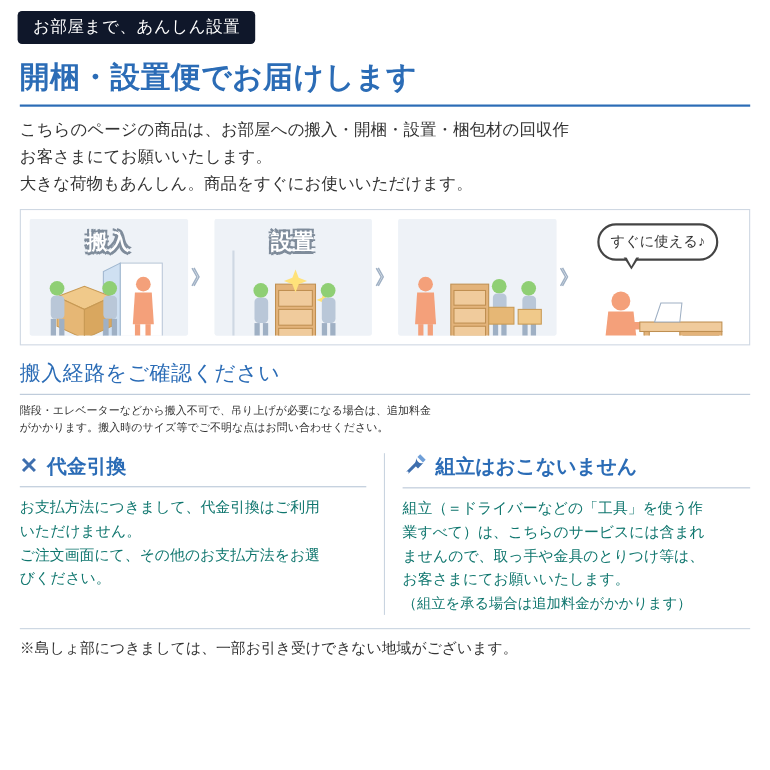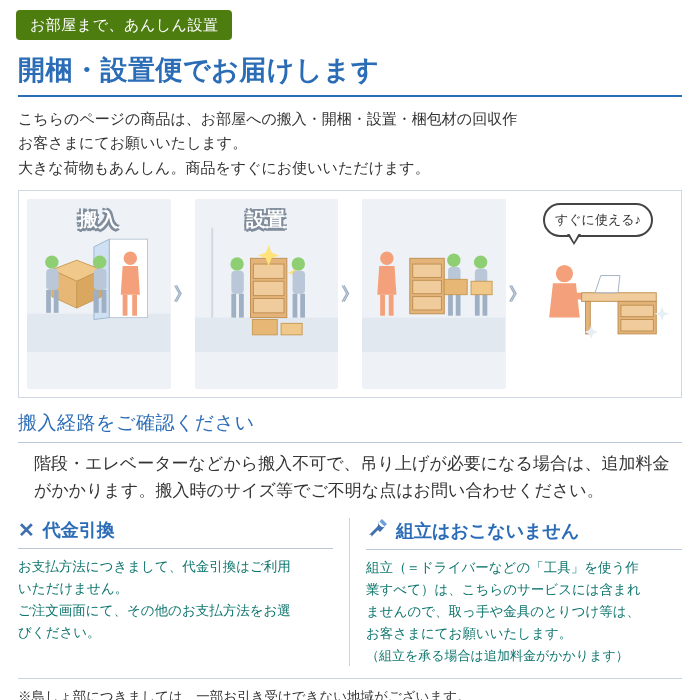--- a/index.html
+++ b/index.html
@@ -17,21 +17,21 @@
   .page {
     position: relative;
     width: 700px;
     height: 700px;
     box-sizing: border-box;
     padding: 0 16px;
   }
   
   .ribbon {
     display: inline-block;
-    background: #4d7c0f;
+    background: #0f172a;
     color: #ffffff;
     font-size: 15px;
     line-height: 1;
     padding: 7px 14px 8px 14px;
     border-radius: 4px;
     margin-top: 10px;
     letter-spacing: 0.5px;
   }
   
   .main-heading {
@@ -52,21 +52,21 @@
     line-height: 1.62;
     margin: 10px 2px 0 2px;
     color: #333333;
   }
   
   .flow {
     position: relative;
     margin: 10px 2px 0 2px;
     border: 1px solid #cfd8e3;
     background: #ffffff;
-    height: 208px;
+    height: 124px;
     box-sizing: border-box;
     display: flex;
     align-items: stretch;
     padding: 8px 6px;
   }
   .flow-step {
     position: relative;
     flex: 1 1 0;
     background: #eef2f7;
     margin: 0 2px;
@@ -142,23 +142,23 @@
     font-weight: normal;
     margin: 12px 2px 0 2px;
     letter-spacing: 0.5px;
   }
   .sec-rule {
     height: 1px;
     background: #b9c7d8;
     margin: 6px 2px 0 2px;
   }
   .sec-body {
-    font-size: 17px;
+    font-size: 10px;
     line-height: 1.6;
-    margin: 7px 2px 0 18px;
+    margin: 7px 2px 0 2px;
   }
   
   .cols {
     display: flex;
     margin: 14px 2px 0 2px;
   }
   .col {
     flex: 1 1 50%;
     box-sizing: border-box;
   }

